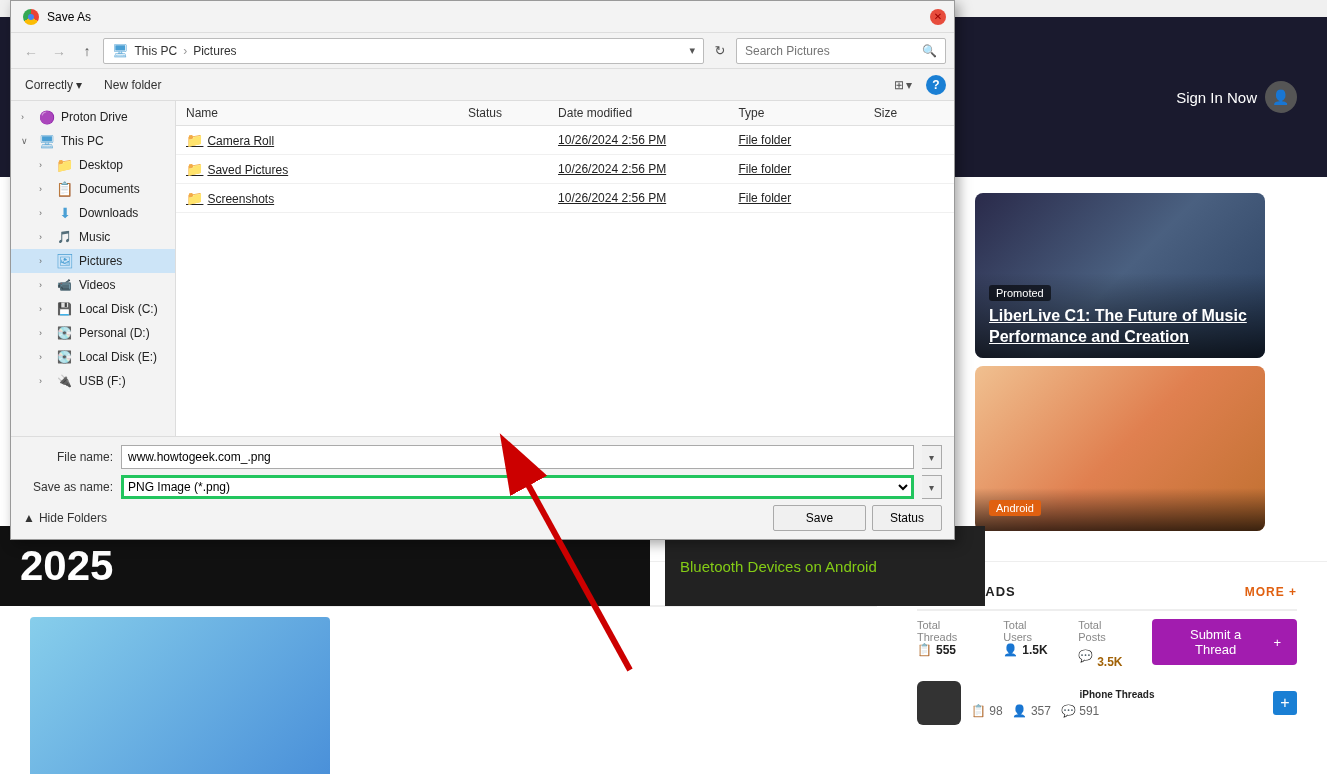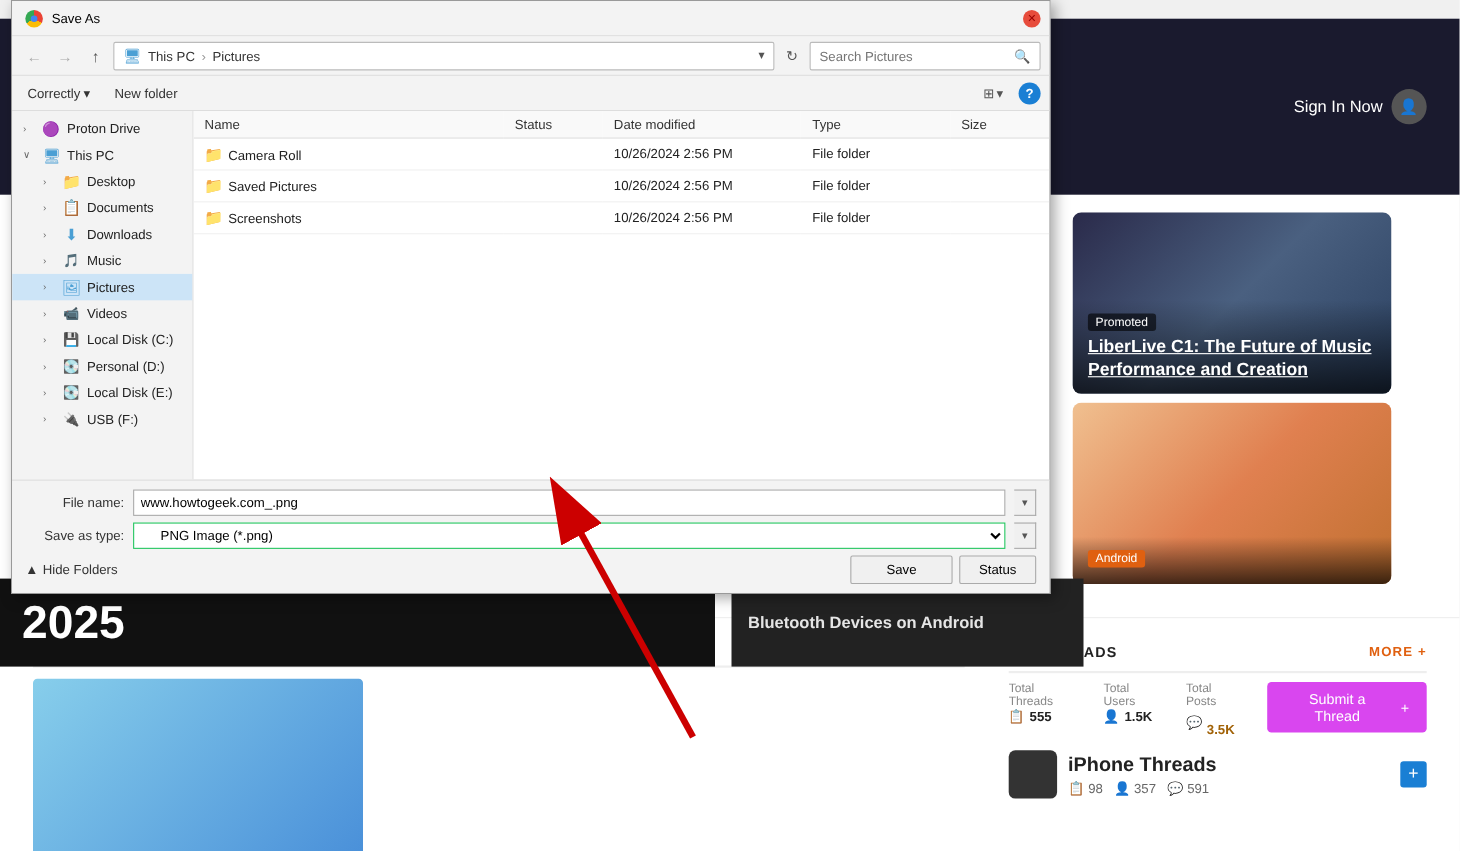--- a/index.html
+++ b/index.html
@@ -22,34 +22,34 @@
     .card { border-radius: 8px; overflow: hidden; position: relative; width: 300px; height: 165px; background: #333; }
     .card-img-2 { background: #2a2a4a; }
     .card-label { position: absolute; bottom: 0; left: 0; right: 0; padding: 10px 14px; background: linear-gradient(transparent, rgba(0,0,0,0.7)); color: #fff; }
     .card-badge { display: inline-block; background: rgba(0,0,0,0.6); color: #fff; font-size: 11px; padding: 2px 7px; border-radius: 3px; margin-bottom: 5px; }
     .card-title { font-size: 16px; font-weight: bold; color: #fff; line-height: 1.3; text-decoration: underline; }
     .product-reviews { flex: 1; }
     .section-heading { font-size: 13px; font-weight: bold; letter-spacing: 1px; color: #222; border-bottom: 2px solid #eee; padding-bottom: 8px; display: flex; align-items: center; justify-content: space-between; }
     .product-img-placeholder { width: 300px; height: 160px; background: linear-gradient(135deg, #87CEEB, #4a90d9); border-radius: 4px; margin-top: 10px; }
     .threads-section { width: 380px; }
     .threads-stats { display: flex; gap: 20px; margin: 10px 0; font-size: 13px; color: #555; }
-    .submit-thread-btn { background: #d946ef; color: #fff; border: none; padding: 8px 16px; border-radius: 4px; font-size: 13px; cursor: pointer; display: flex; align-items: center; gap: 10px; }
+    .submit-thread-btn { background: #a21caf; color: #fff; border: none; padding: 8px 16px; border-radius: 4px; font-size: 13px; cursor: pointer; display: flex; align-items: center; gap: 10px; }
     .thread-item { display: flex; gap: 10px; align-items: center; margin-top: 12px; }
     .thread-icon { width: 44px; height: 44px; background: #333; border-radius: 6px; flex-shrink: 0; }
-    .thread-title { font-weight: bold; font-size: 18px; color: #222; }
+    .thread-title { font-weight: bold; font-size: 10px; color: #222; text-align: center; }
     .thread-stats { display: flex; gap: 10px; font-size: 12px; color: #666; margin-top: 4px; }
     .thread-plus-btn { background: #1a7fd4; color: #fff; border: none; width: 24px; height: 24px; border-radius: 3px; font-size: 16px; cursor: pointer; display: flex; align-items: center; justify-content: center; margin-left: auto; flex-shrink: 0; }
 
     
     .banner-2025 { position: absolute; bottom: 185px; left: 0; width: 650px; height: 80px; background: #111; display: flex; align-items: center; padding: 0 20px; }
     .banner-text { color: #fff; font-size: 42px; font-weight: bold; }
 
     
     .bluetooth-banner { position: absolute; bottom: 185px; left: 665px; width: 320px; height: 80px; background: #222; display: flex; align-items: center; padding: 0 15px; }
-    .bluetooth-text { color: #e5e5e5; font-size: 15px; font-weight: 700; }
+    .bluetooth-text { color: #84cc16; font-size: 15px; font-weight: 400; }
 
     
     .dialog-overlay { position: absolute; top: 0; left: 0; width: 100%; height: 100%; z-index: 10; pointer-events: none; }
     .dialog {
       position: absolute; top: 0; left: 10px; width: 945px; height: 540px;
       background: #f3f3f3; border: 1px solid #999; box-shadow: 4px 4px 12px rgba(0,0,0,0.35);
       display: flex; flex-direction: column; pointer-events: all;
       font-family: 'Segoe UI', Arial, sans-serif; font-size: 12px;
     }
     .dialog-titlebar {
@@ -112,36 +112,36 @@
 
     
     .dialog-files {
       flex: 1; background: #fff; overflow-y: auto; padding: 0;
     }
     .files-table { width: 100%; border-collapse: collapse; }
     .files-table th {
       text-align: left; padding: 5px 10px; font-size: 12px; font-weight: 400; color: #333;
       border-bottom: 1px solid #e0e0e0; background: #f9f9f9; cursor: pointer; white-space: nowrap;
     }
-    .files-table td { padding: 6px 10px; font-size: 12px; color: #222; border-bottom: 1px solid #f0f0f0; }
+    .files-table td { padding: 6px 10px; font-size: 12px; color: #222; border-bottom: 1px solid #f0f0f0; text-decoration: underline; }
     .file-row-icon { color: #e8a020; font-size: 14px; margin-right: 4px; }
     .col-name { width: 250px; }
     .col-status { width: 80px; }
     .col-date { width: 160px; }
     .col-type { width: 120px; }
     .col-size { width: 80px; }
 
     
     .dialog-bottom {
       padding: 8px 12px; background: #f3f3f3; border-top: 1px solid #ddd; flex-shrink: 0;
     }
     .filename-row { display: flex; align-items: center; gap: 8px; margin-bottom: 6px; }
     .field-label { font-size: 12px; color: #333; width: 90px; text-align: right; flex-shrink: 0; }
     .filename-input { flex: 1; height: 24px; border: 1px solid #aaa; padding: 0 6px; font-size: 12px; background: #fff; }
-    .filetype-select { flex: 1; height: 24px; border: 1px solid #22c55e; padding: 0 20px; font-size: 12px; background: #fff; }
+    .filetype-select { flex: 1; height: 24px; border: 3px solid #22c55e; padding: 0 0; font-size: 12px; background: #fff; }
     .dropdown-arrow { width: 20px; height: 24px; background: #f0f0f0; border: 1px solid #aaa; border-left: none; display: flex; align-items: center; justify-content: center; font-size: 10px; color: #555; flex-shrink: 0; }
     .dialog-actions { display: flex; justify-content: flex-end; align-items: center; gap: 6px; margin-top: 6px; }
     .hide-folders-btn { font-size: 12px; color: #333; background: transparent; border: none; cursor: pointer; display: flex; align-items: center; gap: 4px; margin-right: auto; }
     .save-btn { width: 93px; height: 26px; background: #f0f0f0; border: 1px solid #aaa; font-size: 12px; cursor: pointer; border-radius: 2px; }
     .save-btn.primary { background: #f0f0f0; }
     .cancel-btn { width: 70px; height: 26px; background: #f0f0f0; border: 1px solid #aaa; font-size: 12px; cursor: pointer; border-radius: 2px; }
 
     
     .arrow-svg { position: absolute; z-index: 15; pointer-events: none; }
   </style>
@@ -396,21 +396,21 @@
       </div>
     </div>
 
     <div class="dialog-bottom">
       <div class="filename-row">
         <span class="field-label">File name:</span>
         <input class="filename-input" type="text" value="www.howtogeek.com_.png" style="">
         <div class="dropdown-arrow">▾</div>
       </div>
       <div class="filename-row">
-        <span class="field-label">Save as type:</span>
+        <span class="field-label">Save as name:</span>
         <select class="filetype-select">
           <option>PNG Image (*.png)</option>
         </select>
         <div class="dropdown-arrow">▾</div>
       </div>
       <div class="dialog-actions">
         <button class="hide-folders-btn">
           <span>▲</span>
           <span>Hide Folders</span>
         </button>

